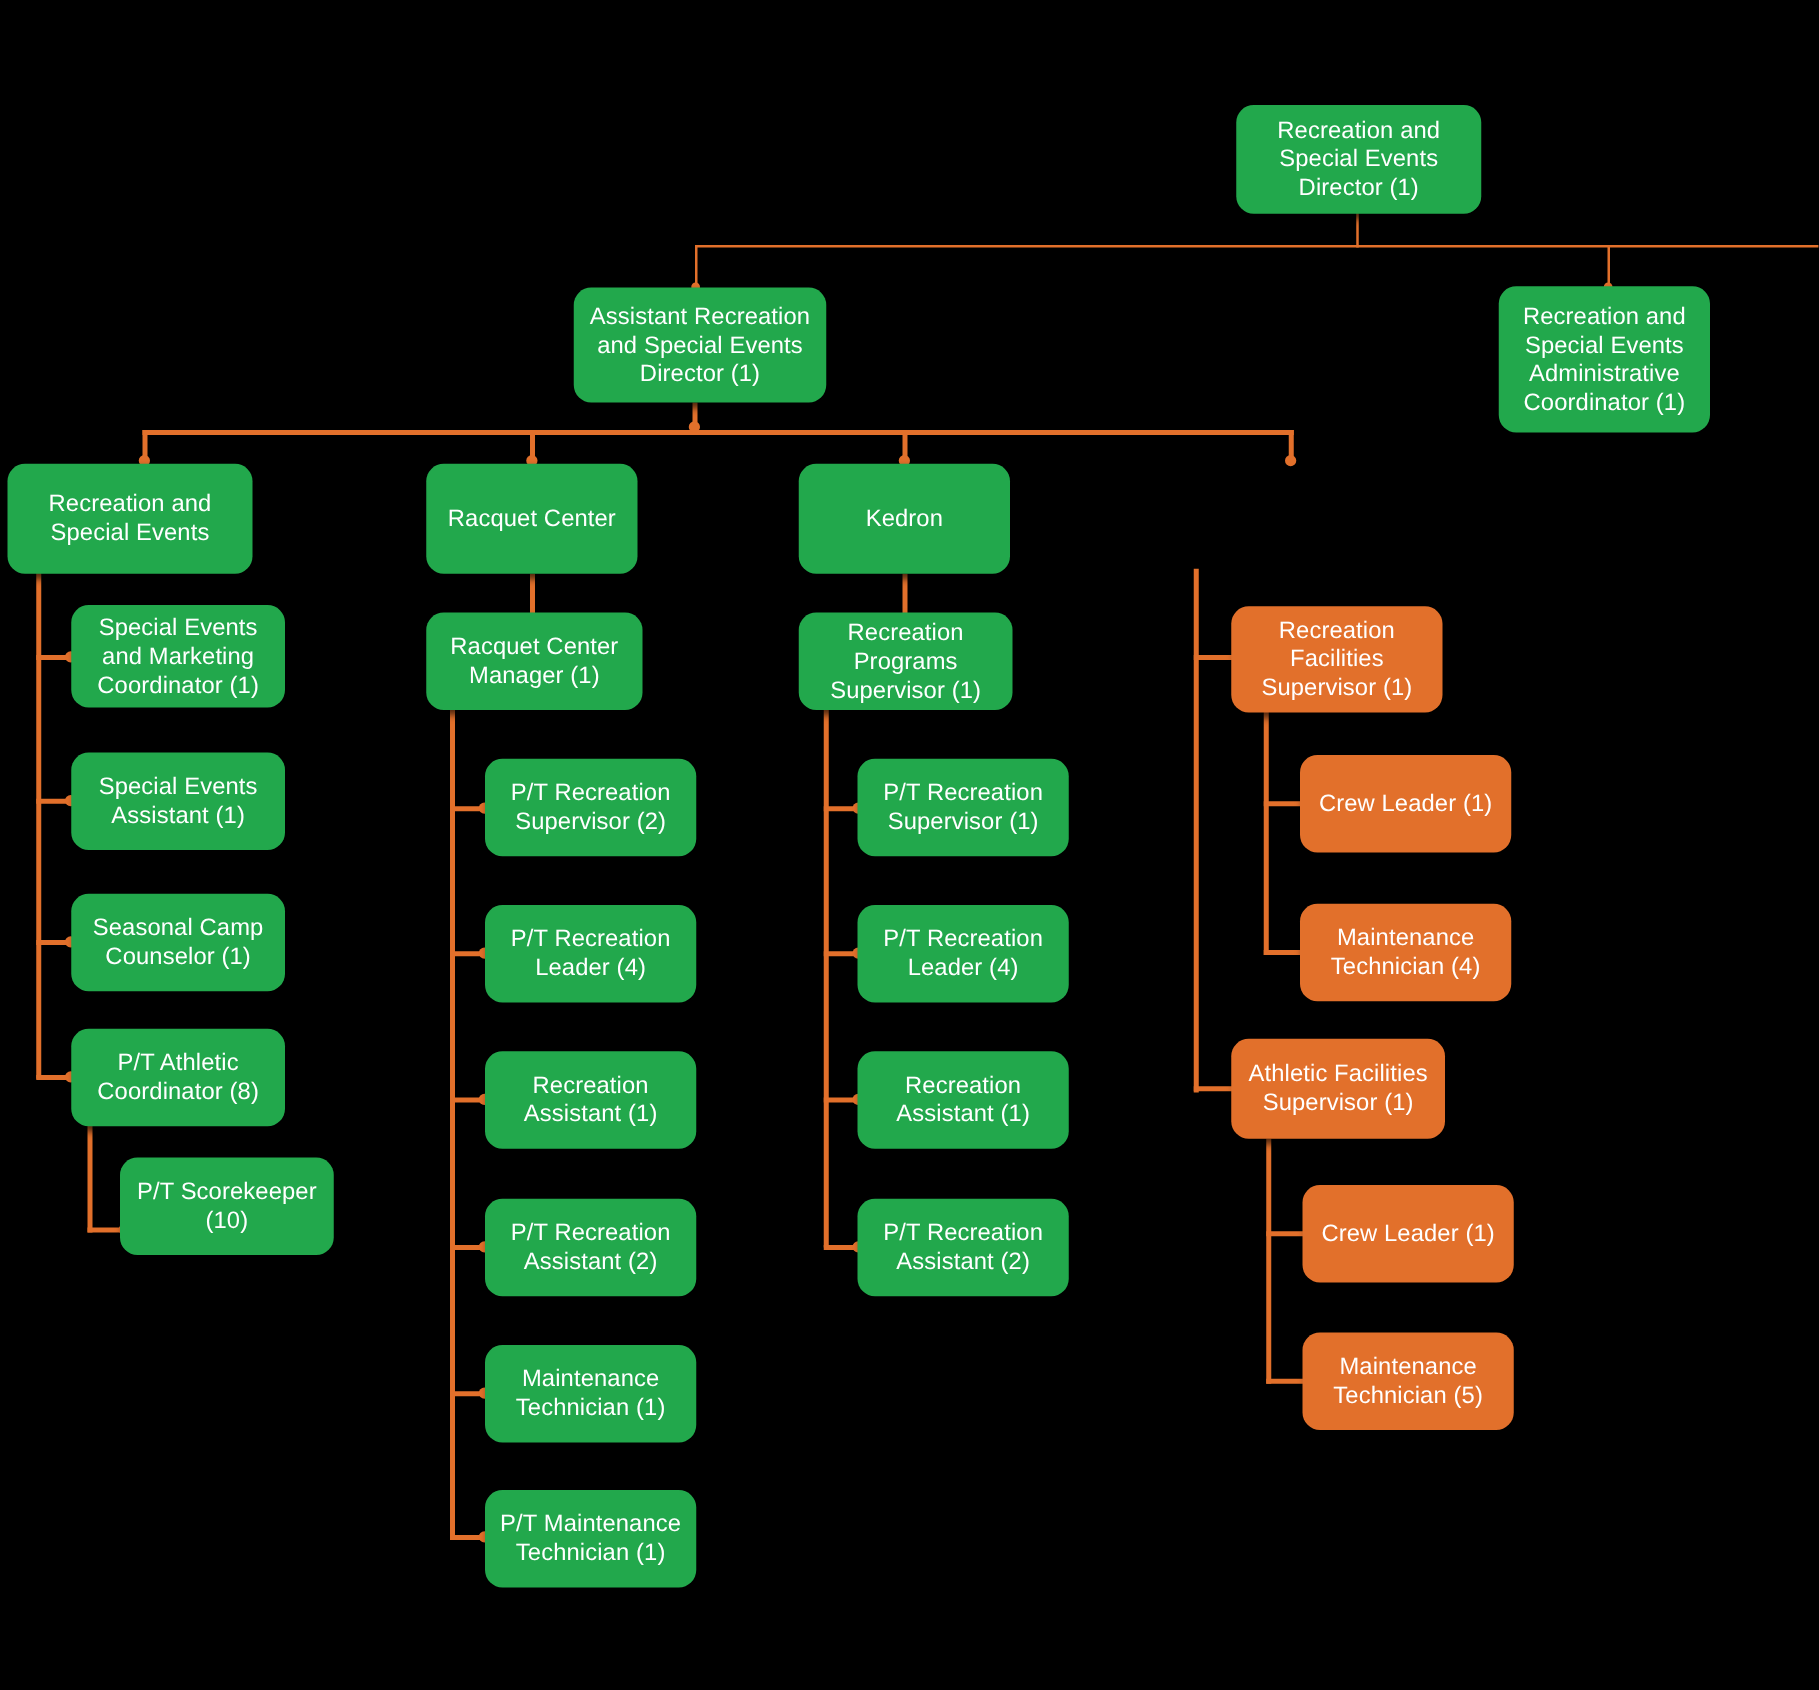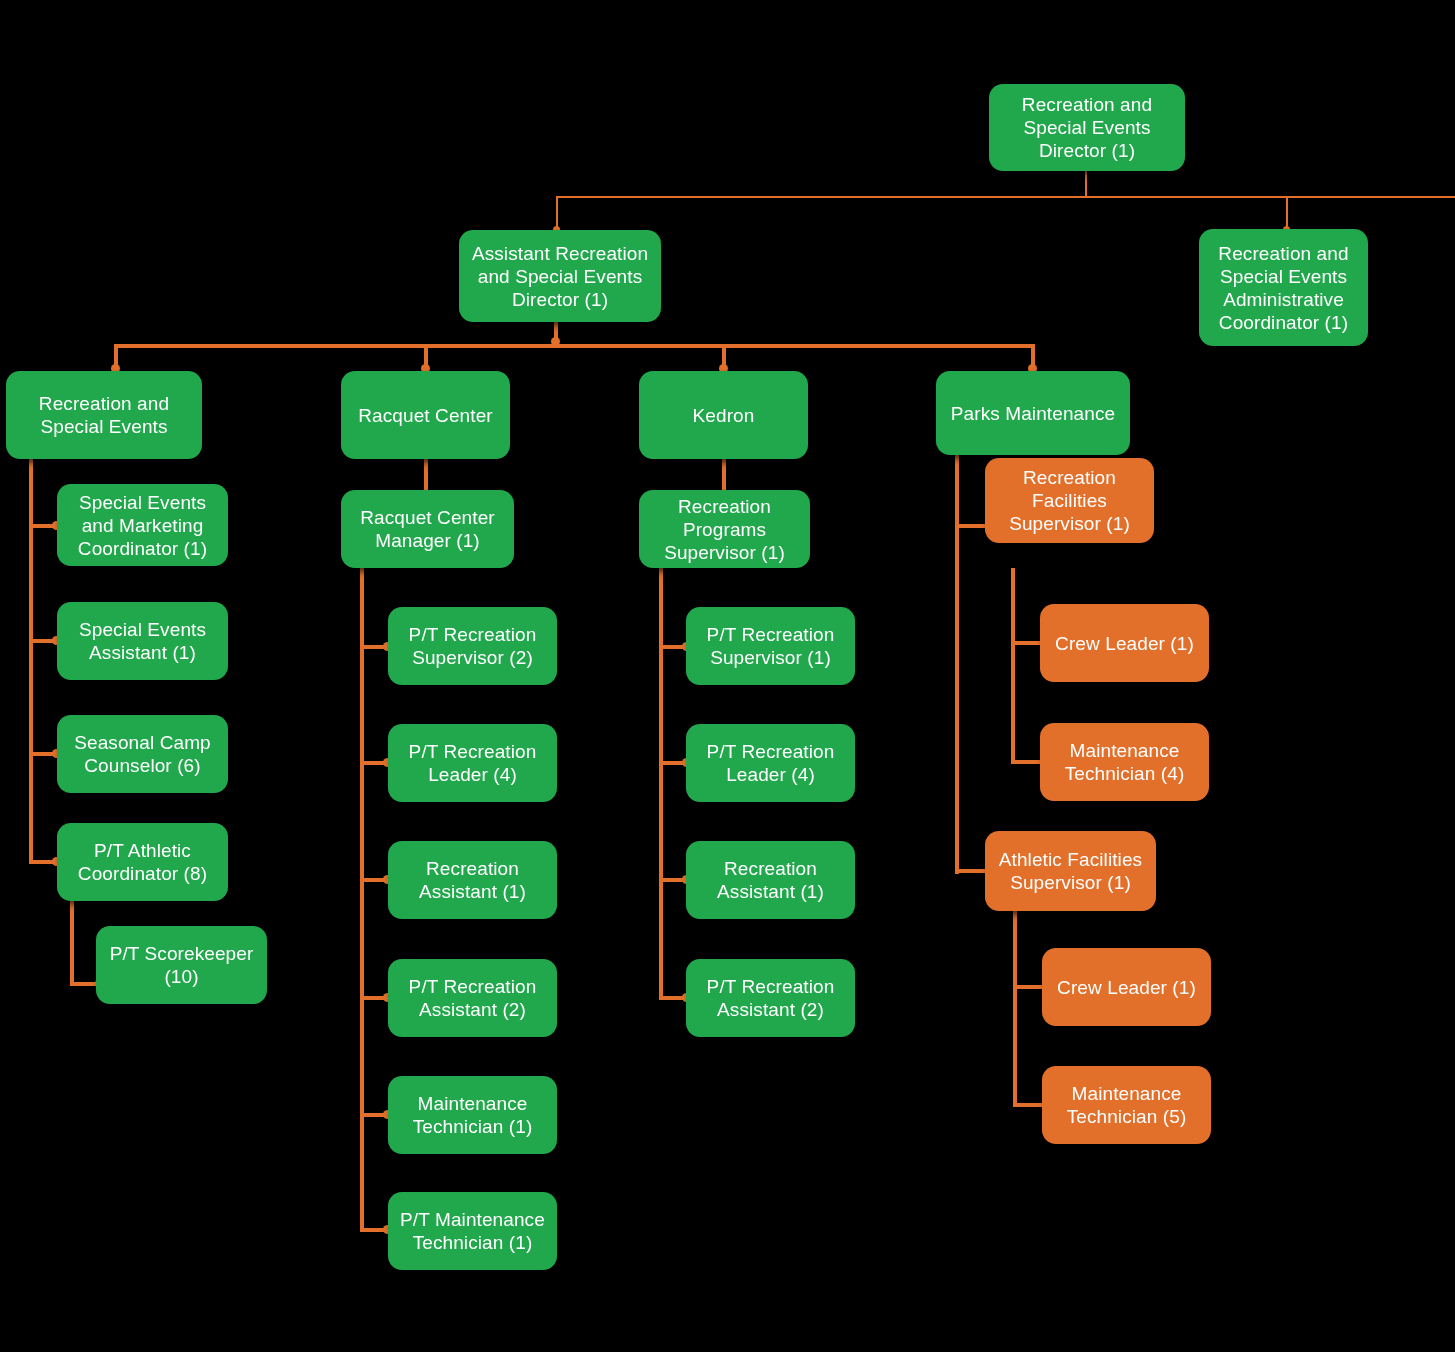--- a/index.html
+++ b/index.html
@@ -152,32 +152,29 @@
   </div>
 
   <div class="node green" style="left:341px; top:371px; width:169px; height:88px;justify-content:flex-end;">
     <span>Racquet Center</span>
   </div>
 
   <div class="node green" style="left:639px; top:371px; width:169px; height:88px;">
     <span>Kedron</span>
   </div>
 
-  <div class="node green" style="left:936px; top:371px; width:194px; height:84px;">
-    <span>Parks Maintenance</span>
-  </div>
 
   <div class="node green" style="left:57px; top:484px; width:171px; height:82px;">
     <span>Special Events and Marketing Coordinator (1)</span>
   </div>
   <div class="node green" style="left:57px; top:602px; width:171px; height:78px;">
     <span>Special Events Assistant (1)</span>
   </div>
   <div class="node green" style="left:57px; top:715px; width:171px; height:78px;">
-    <span>Seasonal Camp Counselor (6)</span>
+    <span>Seasonal Camp Counselor (1)</span>
   </div>
   <div class="node green" style="left:57px; top:823px; width:171px; height:78px;">
     <span>P/T Athletic Coordinator (8)</span>
   </div>
   <div class="node green" style="left:96px; top:926px; width:171px; height:78px;justify-content:flex-end;">
     <span>P/T Scorekeeper (10)</span>
   </div>
 
   <div class="node green" style="left:341px; top:490px; width:173px; height:78px;">
     <span>Racquet Center Manager (1)</span>
@@ -210,21 +207,21 @@
   <div class="node green" style="left:686px; top:724px; width:169px; height:78px;">
     <span>P/T Recreation Leader (4)</span>
   </div>
   <div class="node green" style="left:686px; top:841px; width:169px; height:78px;">
     <span>Recreation Assistant (1)</span>
   </div>
   <div class="node green" style="left:686px; top:959px; width:169px; height:78px;">
     <span>P/T Recreation Assistant (2)</span>
   </div>
 
-  <div class="node orange" style="left:985px; top:458px; width:169px; height:85px;">
+  <div class="node orange" style="left:985px; top:485px; width:169px; height:85px;">
     <span>Recreation Facilities Supervisor (1)</span>
   </div>
   <div class="node orange" style="left:1040px; top:604px; width:169px; height:78px;">
     <span>Crew Leader (1)</span>
   </div>
   <div class="node orange" style="left:1040px; top:723px; width:169px; height:78px;">
     <span>Maintenance Technician (4)</span>
   </div>
   <div class="node orange" style="left:985px; top:831px; width:171px; height:80px;">
     <span>Athletic Facilities Supervisor (1)</span>

